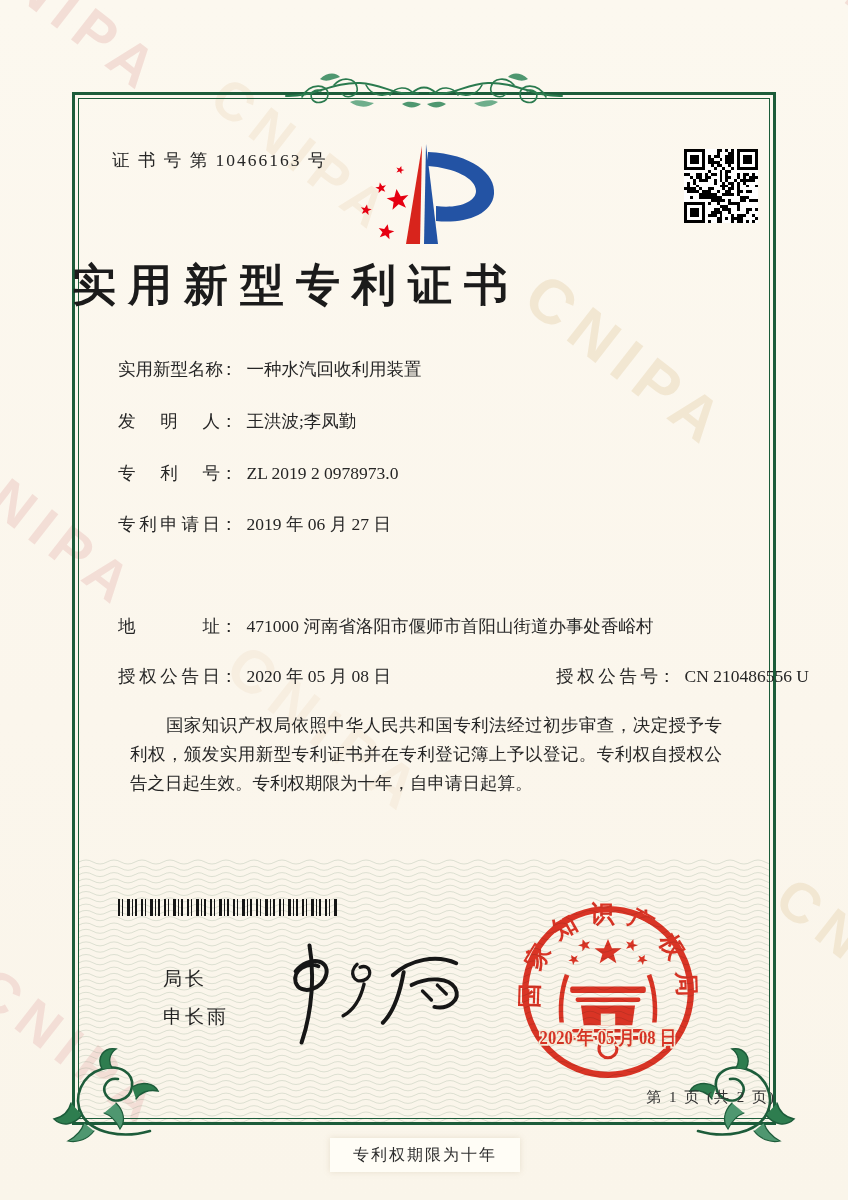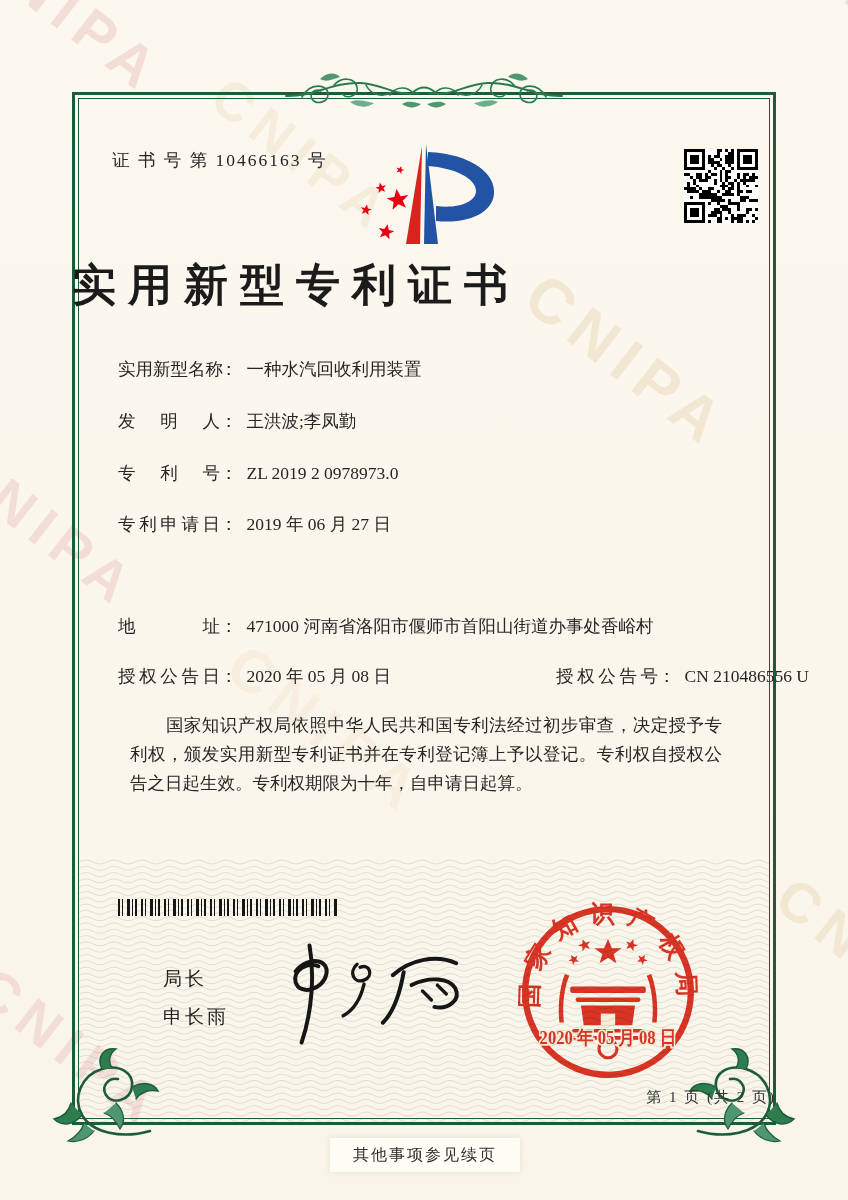--- a/index.html
+++ b/index.html
@@ -460,15 +460,15 @@
       <circle cx="100" cy="163" r="10" fill="none" stroke="#dd2b1c" stroke-width="3.5"></circle>
     </g>
     <text font-size="27" font-weight="bold" fill="#dd2b1c" letter-spacing="13" font-family="'Liberation Serif','DejaVu Serif',serif">
       <textPath href="#sealArc" startOffset="50%" text-anchor="middle">国家知识产权局</textPath>
     </text>
     <text x="100" y="158" text-anchor="middle" font-size="21" font-weight="bold" fill="#dd2b1c" textLength="152" lengthAdjust="spacingAndGlyphs" font-family="'Liberation Serif','DejaVu Serif',serif" style="paint-order:stroke;stroke:#fdf6ec;stroke-width:4px;">2020 年 05 月 08 日</text>
   </svg>
 
   <div class="pagenum">第 1 页 (共 2 页)</div>
 
-  <div class="contnote">其他事项参见续页</div>
+  <div class="contnote">专利权期限为十年</div>
 
 </div>
 
 </body></html>

